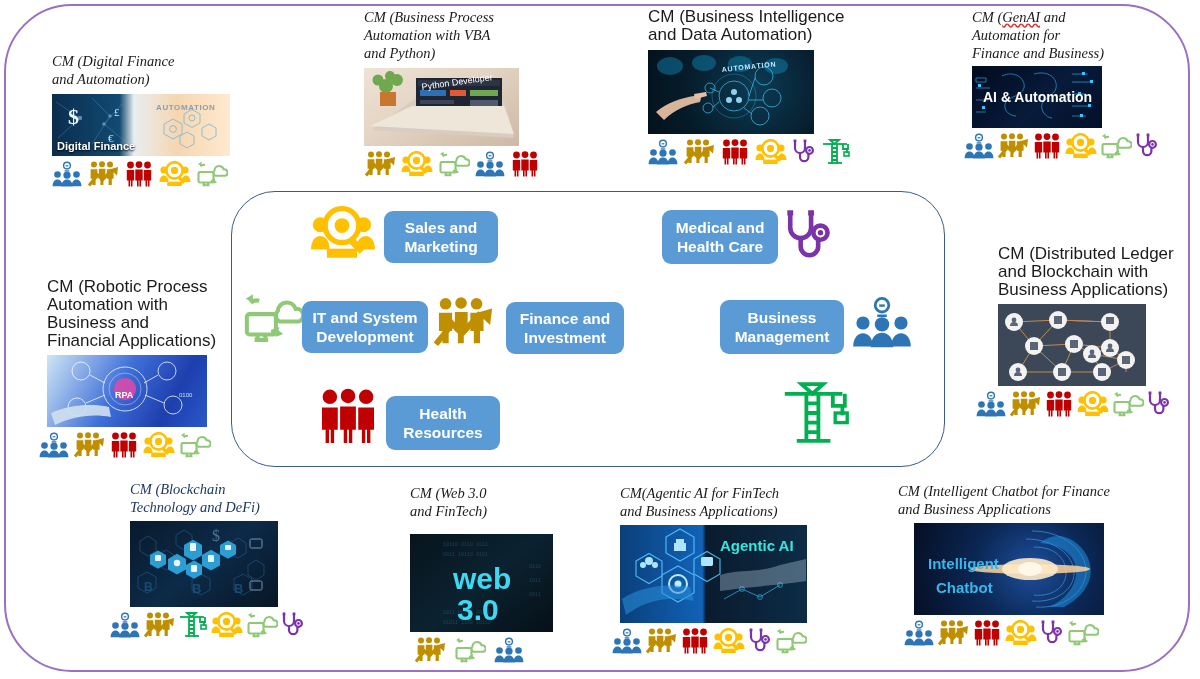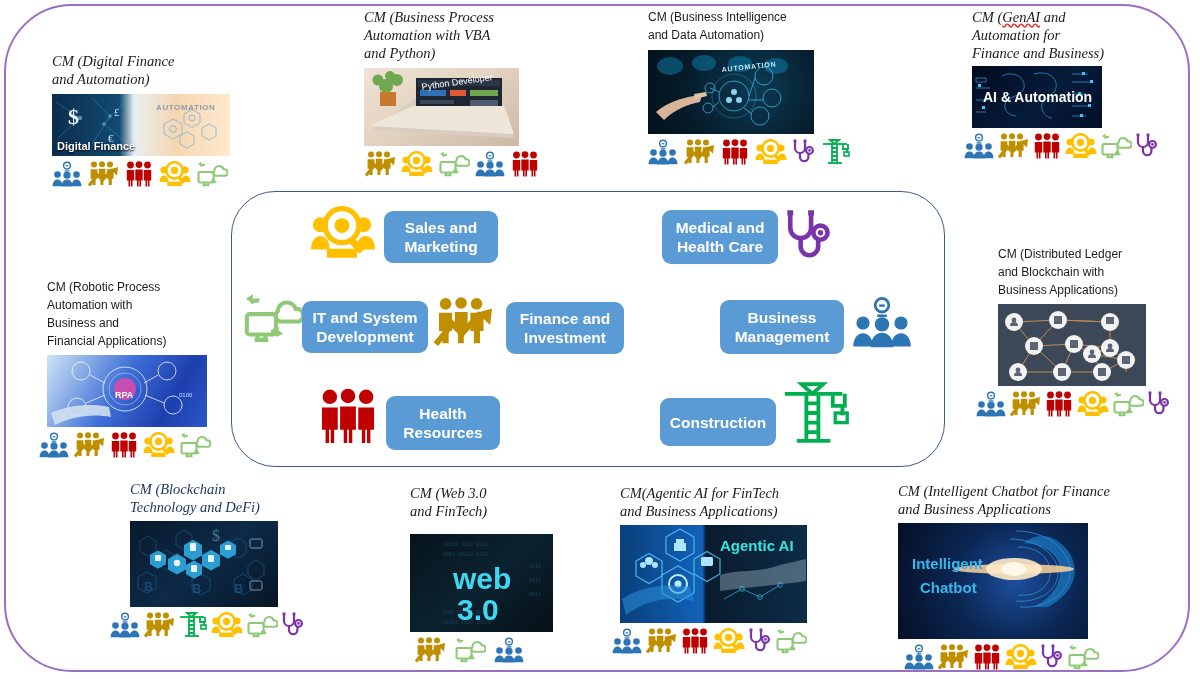--- a/index.html
+++ b/index.html
@@ -7,21 +7,21 @@
        font-family:"Liberation Serif",serif;}
 
   
   #outer-frame{position:absolute;left:4px;top:4px;width:1186px;height:668px;
       border:2px solid #9b6fc4;border-radius:68px;box-sizing:border-box;}
 
   
   .cm-card{position:absolute;}
   .cm-title{color:#1b1b1b;font-size:14.5px;line-height:18px;white-space:pre-line;}
   .cm-title.serif{font-family:"Liberation Serif",serif;font-style:italic;}
-  .cm-title.sans{font-family:"Liberation Sans",sans-serif;font-size:12px;line-height:18px;}
+  .cm-title.sans{font-family:"Liberation Sans",sans-serif;font-size:17px;line-height:18px;}
   .cm-title.navy{color:#1f3864;}
   .spell{text-decoration:underline wavy #e03131;text-decoration-skip-ink:none;}
   .cm-thumb{border:0;display:block;position:relative;overflow:hidden;}
   .icon-row{display:flex;align-items:flex-end;gap:5px;margin-top:5px;}
   .icon-row svg{display:block;}
 
   
   #core-panel{position:absolute;left:231px;top:191px;width:714px;height:276px;
       border:1.6px solid #3c5a8f;border-radius:44px;box-sizing:border-box;background:#fff;}
   .pill{position:absolute;background:#5b9bd5;border-radius:9px;color:#fff;
@@ -972,21 +972,21 @@
           <path d="M2 3l3.6-2.2v4.4z" fill="#8fc977"></path>
           <path d="M21.2 21.2l-3.8 1.6 0.4-4.4z" fill="#8fc977"></path>
         </svg>
       </span>
   </div>
 </div>
 
 <div class="cm-card" style="left:898px;top:482px;width:250px;">
   <div class="cm-title serif">CM (Intelligent Chatbot for Finance
 and Business Applications</div>
-  <div class="cm-thumb" style="margin-top:5px;width:190px;height:116px;background:radial-gradient(circle at 62% 50%,#1d4f9e 0%,#0b2754 45%,#050f24 100%);">
+  <div class="cm-thumb" style="margin-top:5px;margin-left:16px;width:190px;height:92px;background:radial-gradient(circle at 62% 50%,#1d4f9e 0%,#0b2754 45%,#050f24 100%);">
     <svg width="190" height="92" viewBox="0 0 190 92">
       <g stroke="#3aa6f0" stroke-width="0.8" fill="none" opacity="0.8">
         <path d="M118 8 C150 8 172 28 172 48 C172 70 148 86 122 84"></path>
         <path d="M112 16 C140 16 160 32 160 50 C160 68 140 80 118 78"></path>
         <path d="M120 24 C142 24 152 36 152 50 C152 64 138 74 120 72"></path>
       </g>
       <path d="M126 20 C152 22 164 36 162 52 C160 68 146 80 134 84 L150 84 C176 70 184 48 170 28 C158 12 140 8 126 20z" fill="#1f8fe0" opacity="0.55"></path>
       <ellipse cx="116" cy="46" rx="60" ry="5" fill="#ffd49a" opacity="0.85"></ellipse>
       <ellipse cx="116" cy="46" rx="28" ry="11" fill="#ffe9c4" opacity="0.9"></ellipse>
       <ellipse cx="116" cy="46" rx="12" ry="7" fill="#fff8e8"></ellipse>
@@ -1175,23 +1175,20 @@
           <path d="M2.8 9h7.4v10.5H8.5V25.6H6.9v-6.1H6.1v6.1H4.5v-6.1H2.8z"></path>
           <path d="M11.3 8.6h7.4v10.8h-1.7v6.2h-1.6v-6.2h-0.8v6.2h-1.6v-6.2h-1.7z"></path>
           <path d="M19.8 9h7.4v10.5h-1.7v6.1h-1.6v-6.1h-0.8v6.1h-1.6v-6.1h-1.7z"></path>
         </g>
       </svg>
   </span>
   <div class="pill" style="left:154px;top:204px;width:114px;height:54px;">
     <span>Health Resources</span>
   </div>
 
-  <div class="pill" style="left:428px;top:206px;width:116px;height:48px;">
-    <span>Construction</span>
-  </div>
   <span class="core-icon" style="left:548px;top:188px;">
     <svg width="72" height="66" viewBox="0 0 30 26">
         <g stroke="#00b050" stroke-width="1.6" fill="none">
           <path d="M2 5h24"></path>
           <path d="M11 5 L11 25 M16 5 L16 25"></path>
           <path d="M11 9h5M11 13h5M11 17h5M11 21h5"></path>
           <path d="M13.5 5 L9 1 L18 1z"></path>
           <path d="M22 5v5h5V5"></path>
           <path d="M26 10v4"></path>
           <path d="M7 24.6h14"></path>

